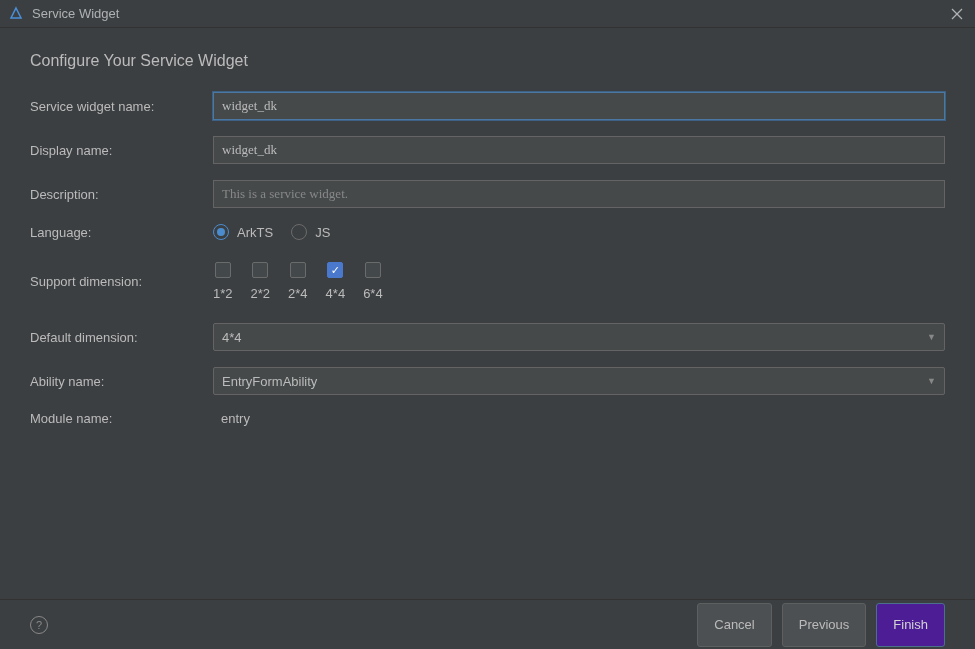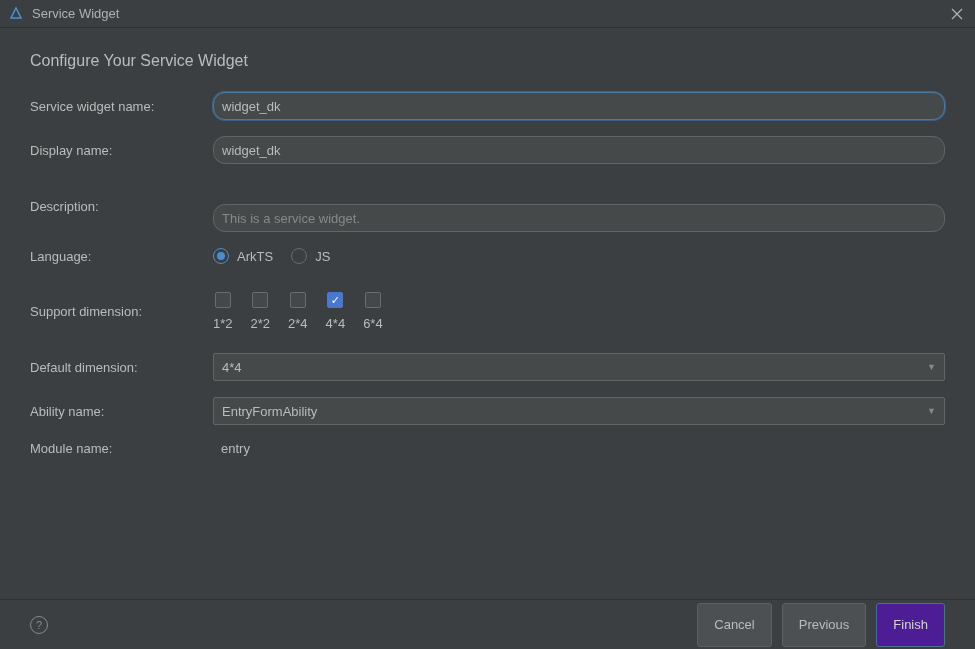--- a/index.html
+++ b/index.html
@@ -76,31 +76,30 @@
       flex: 1;
     }
     .text-input {
       width: 100%;
       height: 28px;
       background: #45494a;
       border: 1px solid #646464;
       color: #bbbbbb;
       padding: 0 8px;
       font-size: 13px;
-      font-family: Liberation Sans, sans-serif;
+      font-family: Liberation Serif, serif;
       outline: none;
-      border-radius: 12px;
+      border-radius: 0;
     }
     .text-input.focused {
       border: 1px solid #4a78a3;
       box-shadow: 0 0 0 1px #3d6185;
     }
     .text-input.muted {
       color: #888;
-      margin-top: 24px;
     }
     .radio-group {
       display: flex;
       align-items: center;
       gap: 18px;
     }
     .radio-item {
       display: flex;
       align-items: center;
       gap: 8px;
@@ -227,21 +226,21 @@
       align-items: center;
       justify-content: center;
       font-family: inherit;
     }
     .btn.primary {
       background: #4c1d95;
       border-color: #4c708c;
       color: #d4d4d4;
     }
     .language-row {
-      margin-bottom: 28px;
+      margin-bottom: 22px;
     }
     .dimension-row {
       margin-bottom: 22px;
     }
   </style>
 </head>
 <body>
 
 <div class="titlebar">
   <div class="titlebar-icon">

